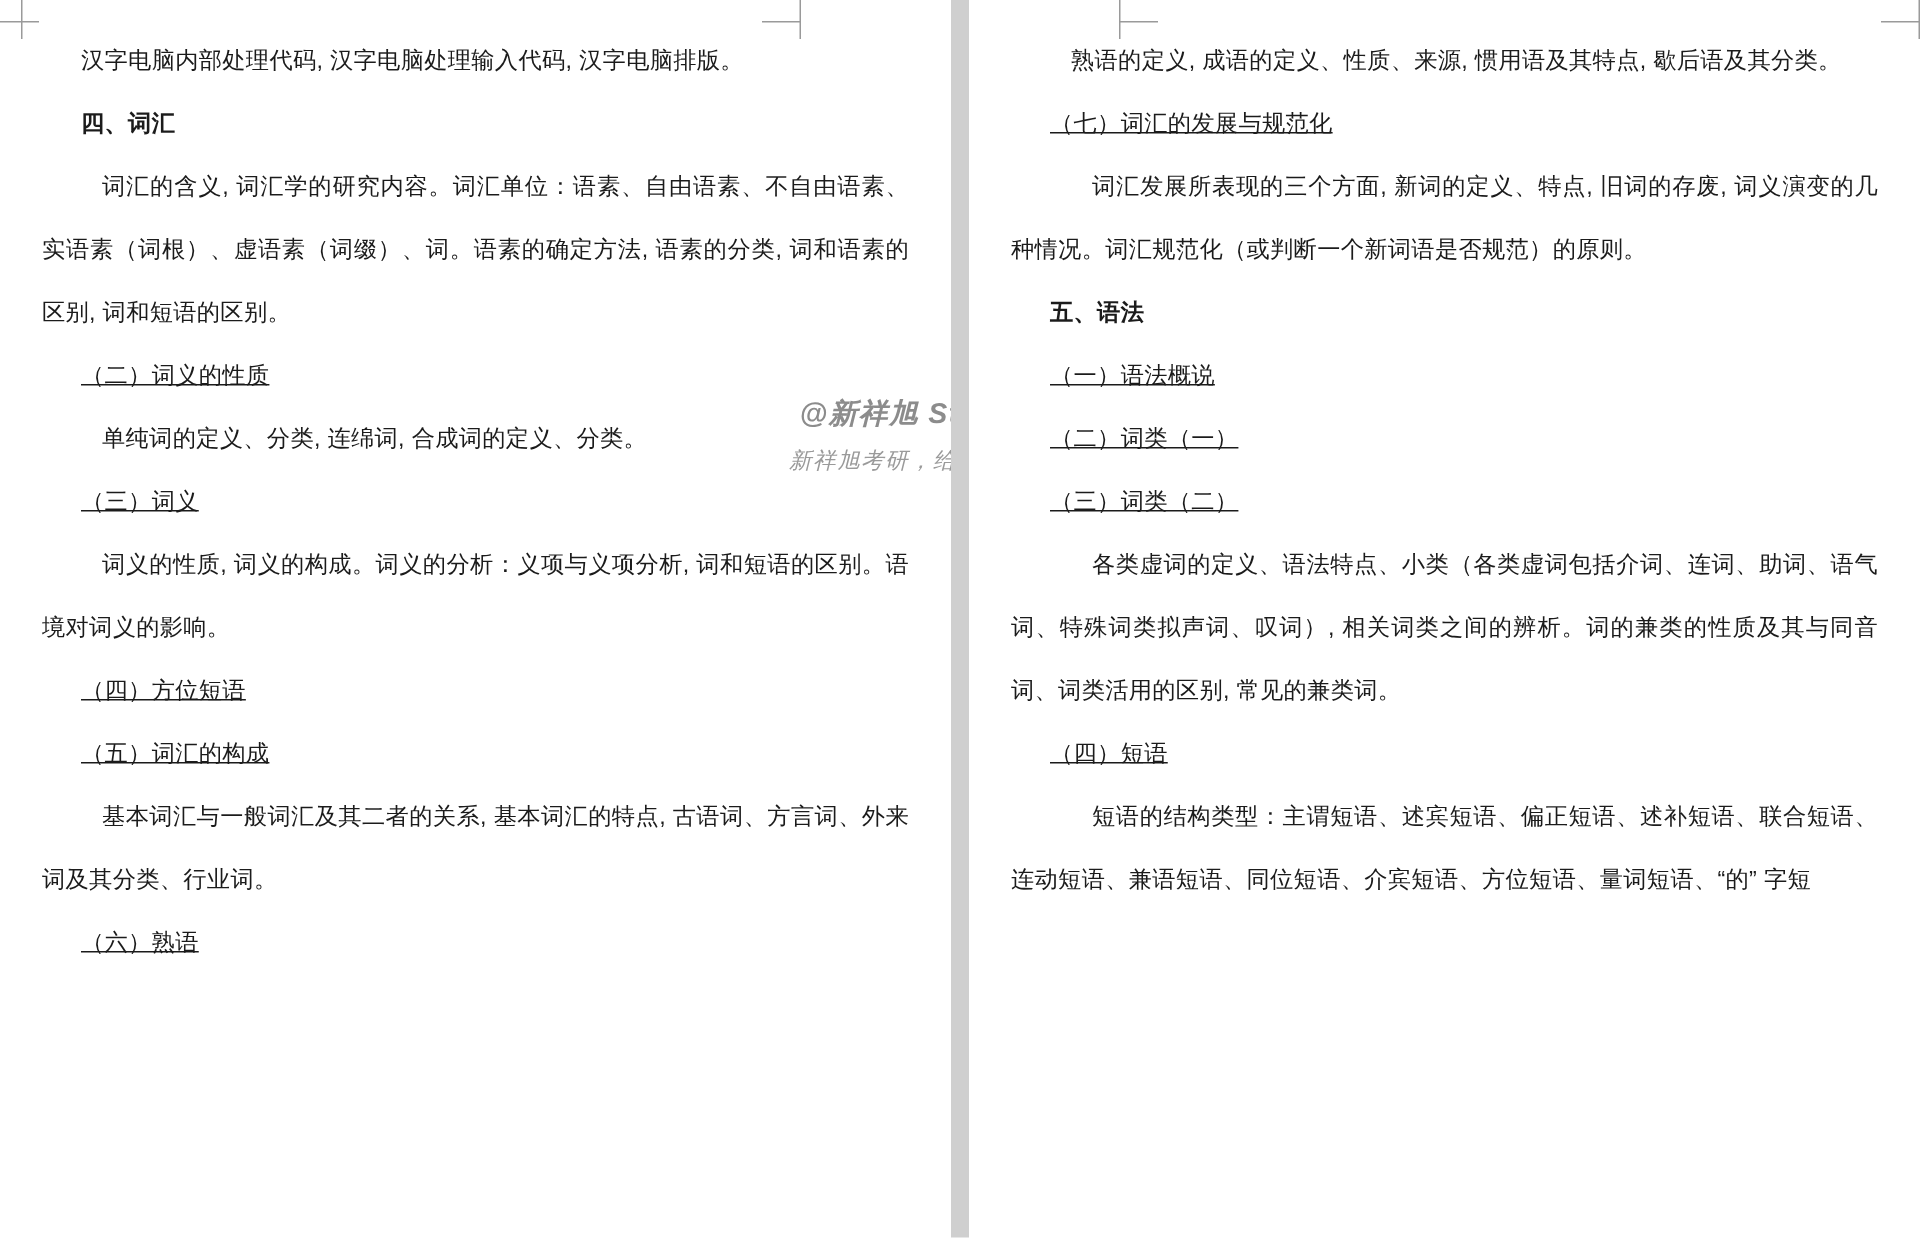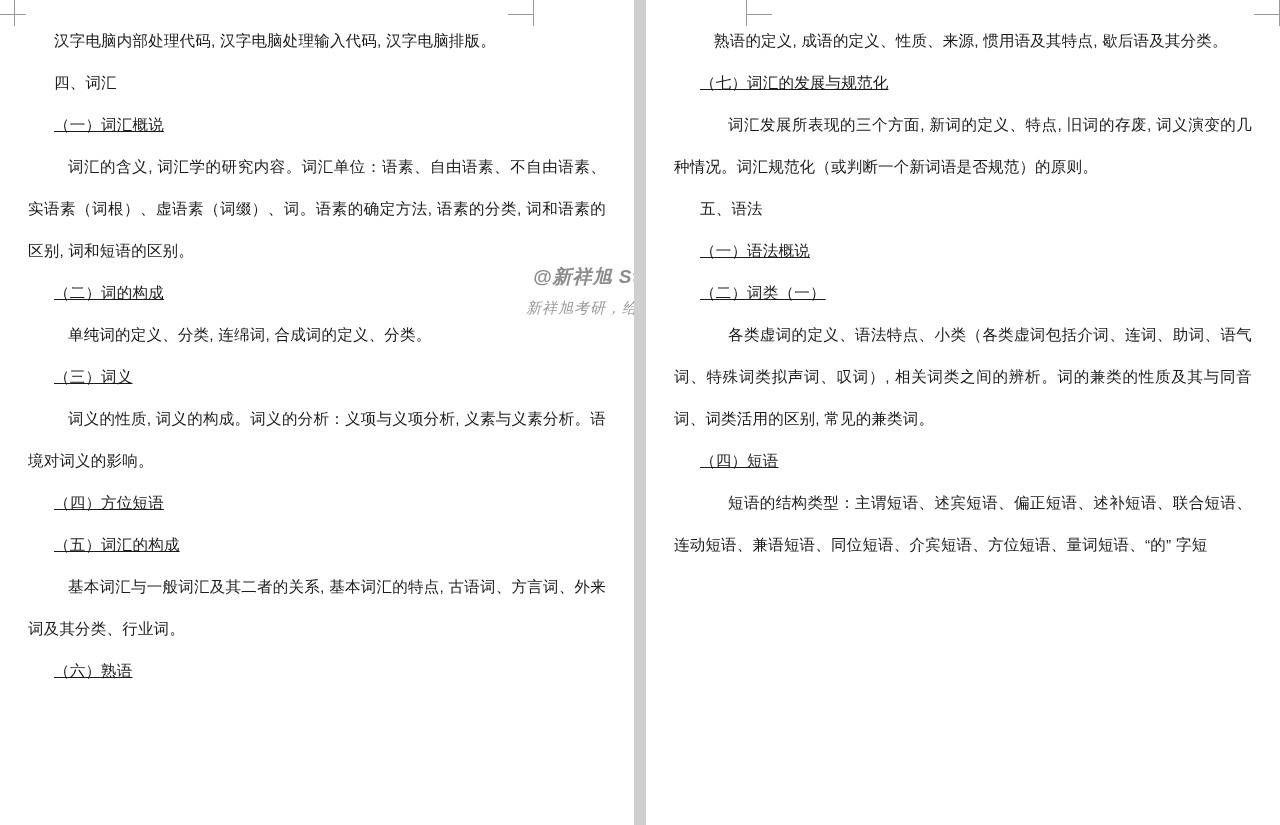--- a/index.html
+++ b/index.html
@@ -59,21 +59,21 @@
     font-size: 15.5px;
     line-height: 42px;
     color: #1b1b1b;
     font-family: "Liberation Sans", sans-serif;
     letter-spacing: 0.2px;
     text-align: justify;
   }
   p.indent1 { text-indent: 26px; }
   p.indent2 { text-indent: 40px; }
   p.indent3 { text-indent: 54px; }
-  p.head { text-indent: 26px; font-weight: normal; }
+  p.head { text-indent: 26px; font-weight: bold; }
   p.sub  { text-indent: 26px; text-decoration: underline; }
 
   .spacer-top-left  { height: 20px; }
   .spacer-top-right { height: 20px; }
 
   .watermark {
     position: absolute;
     left: 0;
     top: 262px;
     width: 750px;
@@ -104,26 +104,25 @@
   <div class="page page-left">
     <div class="crop h" style="left:0px; top:14px;"></div>
     <div class="crop v" style="left:14px; top:0px;"></div>
     <div class="crop h" style="left:508px; top:14px;"></div>
     <div class="crop v" style="left:533px; top:0px;"></div>
 
     <div class="spacer-top-left"></div>
     <div class="content">
       <p class="indent1">汉字电脑内部处理代码, 汉字电脑处理输入代码, 汉字电脑排版。</p>
       <p class="head">四、词汇</p>
-      <p class="sub">（一）词汇概说</p>
       <p class="indent2">词汇的含义, 词汇学的研究内容。词汇单位：语素、自由语素、不自由语素、实语素（词根）、虚语素（词缀）、词。语素的确定方法, 语素的分类, 词和语素的区别, 词和短语的区别。</p>
-      <p class="sub">（二）词的构成</p>
+      <p class="sub">（二）词义的性质</p>
       <p class="indent2">单纯词的定义、分类, 连绵词, 合成词的定义、分类。</p>
       <p class="sub">（三）词义</p>
-      <p class="indent2">词义的性质, 词义的构成。词义的分析：义项与义项分析, 义素与义素分析。语境对词义的影响。</p>
+      <p class="indent2">词义的性质, 词义的构成。词义的分析：义项与义项分析, 词和短语的区别。语境对词义的影响。</p>
       <p class="sub">（四）方位短语</p>
       <p class="sub">（五）词汇的构成</p>
       <p class="indent2">基本词汇与一般词汇及其二者的关系, 基本词汇的特点, 古语词、方言词、外来词及其分类、行业词。</p>
       <p class="sub">（六）熟语</p>
     </div>
 
     <div class="watermark">
       <div class="wm-line1">@新祥旭 StudyWithMe</div>
       <div class="wm-line2">新祥旭考研，给你专业考研资讯</div>
     </div>
@@ -138,19 +137,20 @@
     <div class="crop v" style="left:633px; top:0px;"></div>
 
     <div class="spacer-top-right"></div>
     <div class="content">
       <p class="indent2">熟语的定义, 成语的定义、性质、来源, 惯用语及其特点, 歇后语及其分类。</p>
       <p class="sub">（七）词汇的发展与规范化</p>
       <p class="indent3">词汇发展所表现的三个方面, 新词的定义、特点, 旧词的存废, 词义演变的几种情况。词汇规范化（或判断一个新词语是否规范）的原则。</p>
       <p class="head">五、语法</p>
       <p class="sub">（一）语法概说</p>
       <p class="sub">（二）词类（一）</p>
+      <p class="sub">（三）词类（二）</p>
       <p class="indent3">各类虚词的定义、语法特点、小类（各类虚词包括介词、连词、助词、语气词、特殊词类拟声词、叹词）, 相关词类之间的辨析。词的兼类的性质及其与同音词、词类活用的区别, 常见的兼类词。</p>
       <p class="sub">（四）短语</p>
       <p class="indent3">短语的结构类型：主谓短语、述宾短语、偏正短语、述补短语、联合短语、连动短语、兼语短语、同位短语、介宾短语、方位短语、量词短语、“的” 字短</p>
     </div>
   </div>
 
 </div>
 
 </body></html>

